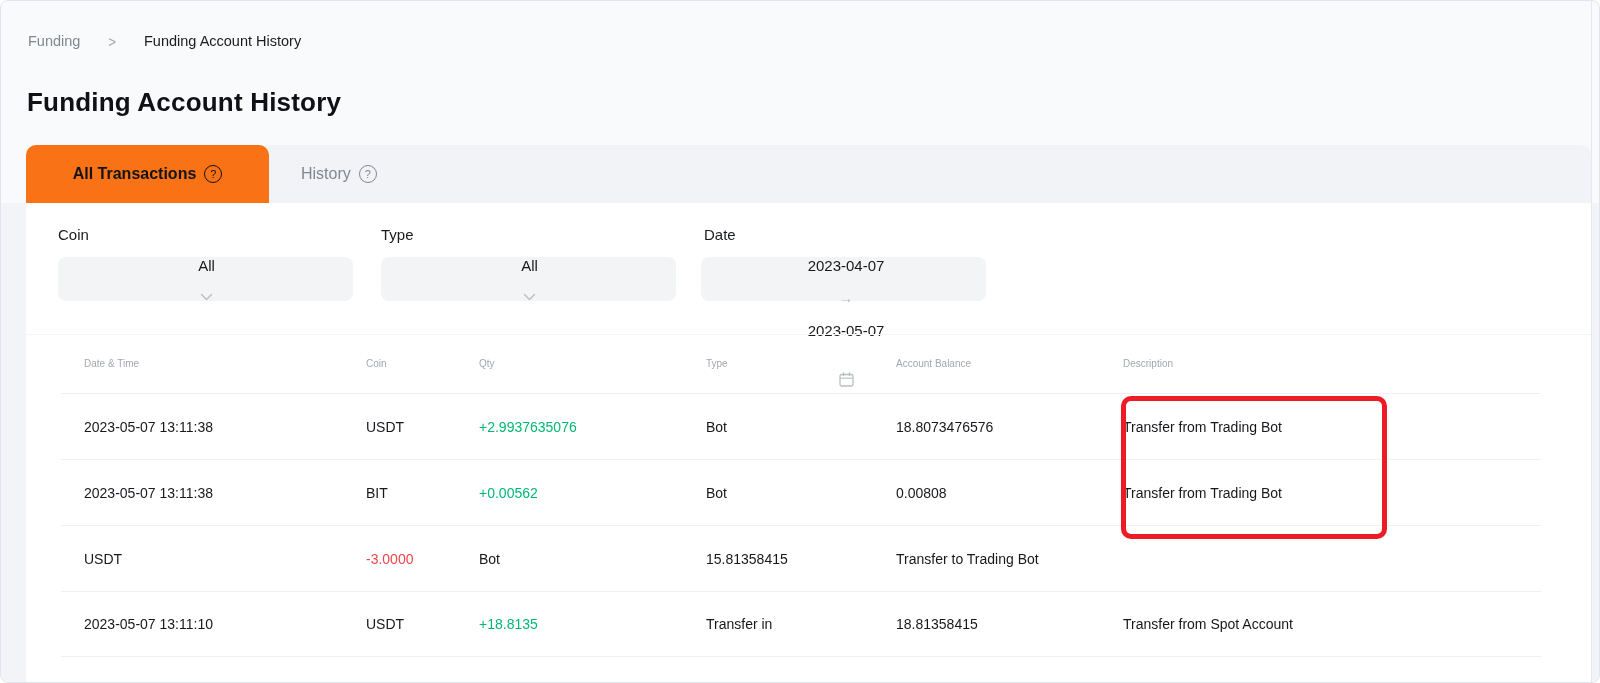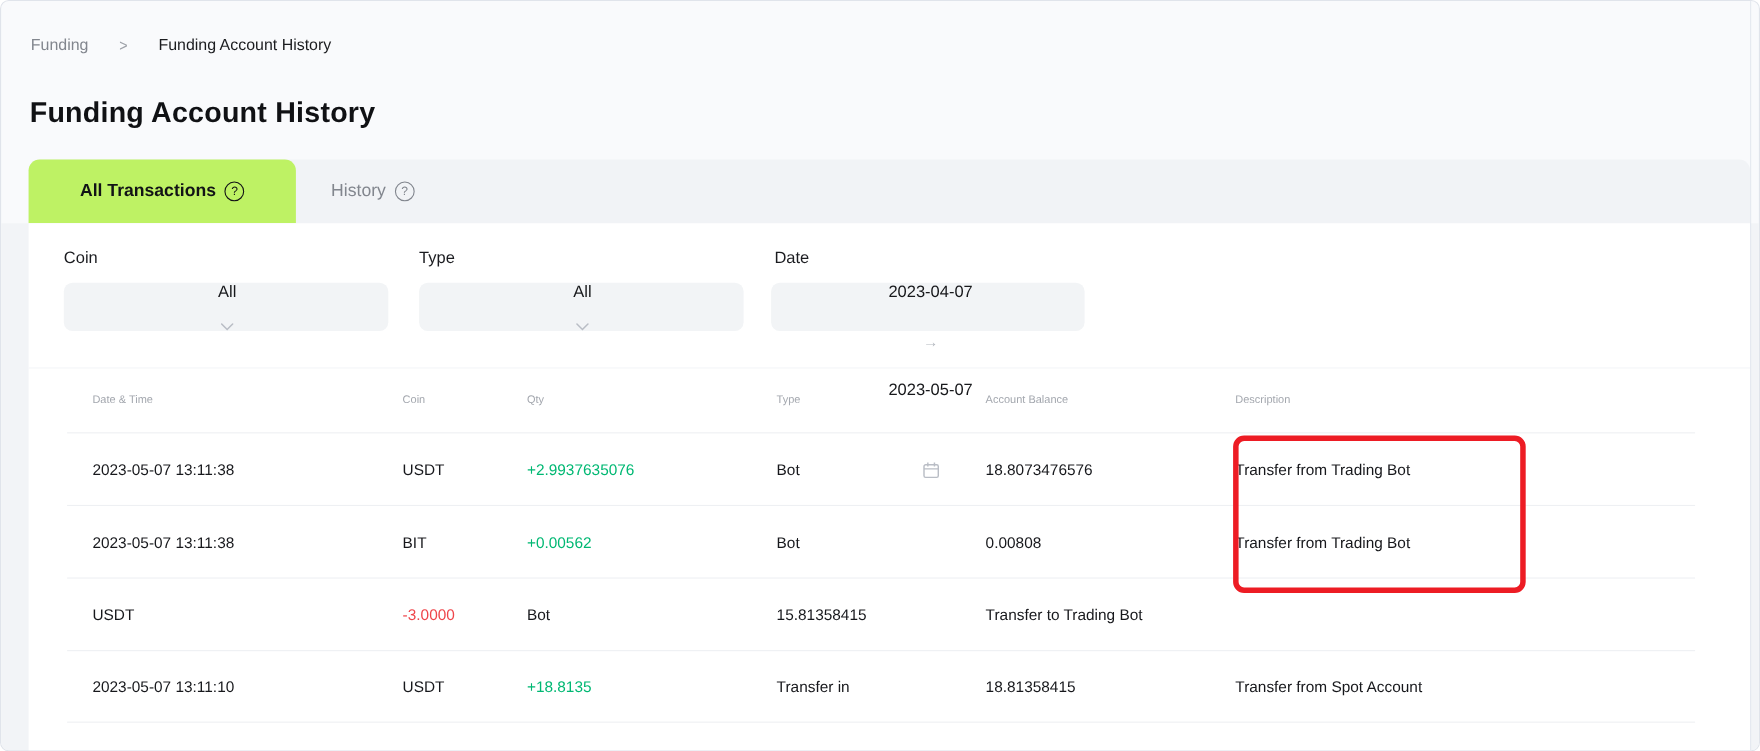--- a/index.html
+++ b/index.html
@@ -36,21 +36,21 @@
   
   .page-title{position:absolute;left:26px;top:86px;font-size:26px;font-weight:700;color:#101114;letter-spacing:.2px;}
 
   
   .tabbar{
     position:absolute;left:25px;top:144px;width:1565px;height:58px;
     background:var(--strip-gray);border-radius:10px 10px 0 0;display:flex;align-items:stretch;
   }
   .tab{display:flex;align-items:center;justify-content:center;gap:8px;font-size:16px;cursor:pointer;}
   .tab.active{
-    width:243px;background:#bef264;border-radius:10px 10px 0 0;
+    width:243px;background:#f97316;border-radius:10px 10px 0 0;
     font-weight:700;color:#121316;
   }
   .tab.inactive{padding:0 32px;color:var(--text-gray);}
   .help-icon{
     display:inline-flex;align-items:center;justify-content:center;
     width:16px;height:16px;border:1.4px solid currentColor;border-radius:50%;
     font-size:11px;font-weight:400;line-height:1;flex:0 0 auto;
   }
 
   
@@ -59,21 +59,21 @@
 
   
   .filter-label{position:absolute;top:23px;font-size:15px;color:#1b1c20;}
   .fl-coin{left:32px;} .fl-type{left:355px;} .fl-date{left:678px;}
   .filter-box{
     position:absolute;top:54px;height:44px;background:var(--box-gray);border-radius:8px;
     display:flex;align-items:center;font-size:15px;color:#17181b;box-sizing:border-box;cursor:pointer;flex-direction:column;
   }
   .fb-coin{left:32px;width:295px;padding:0 22px 0 24px;}
   .fb-type{left:355px;width:295px;padding:0 22px 0 24px;}
-  .fb-date{left:675px;width:285px;padding:0 18px 0 23px;gap:28px;}
+  .fb-date{left:675px;width:285px;padding:0 18px 0 23px;gap:16px;}
   .fb-value{flex:1;}
   .fb-date .date-val{flex:0 0 auto;}
   .fb-date .range-arrow{color:#b5b9c0;font-size:14px;flex:0 0 auto;}
   .fb-date .spacer{flex:1;}
   .chev{flex:0 0 auto;display:flex;}
 
   
   .table-top-line{position:absolute;left:0;right:0;top:131px;height:1px;background:#f4f5f8;}
   .table{position:absolute;left:0;right:0;top:131px;}
   .trow{

